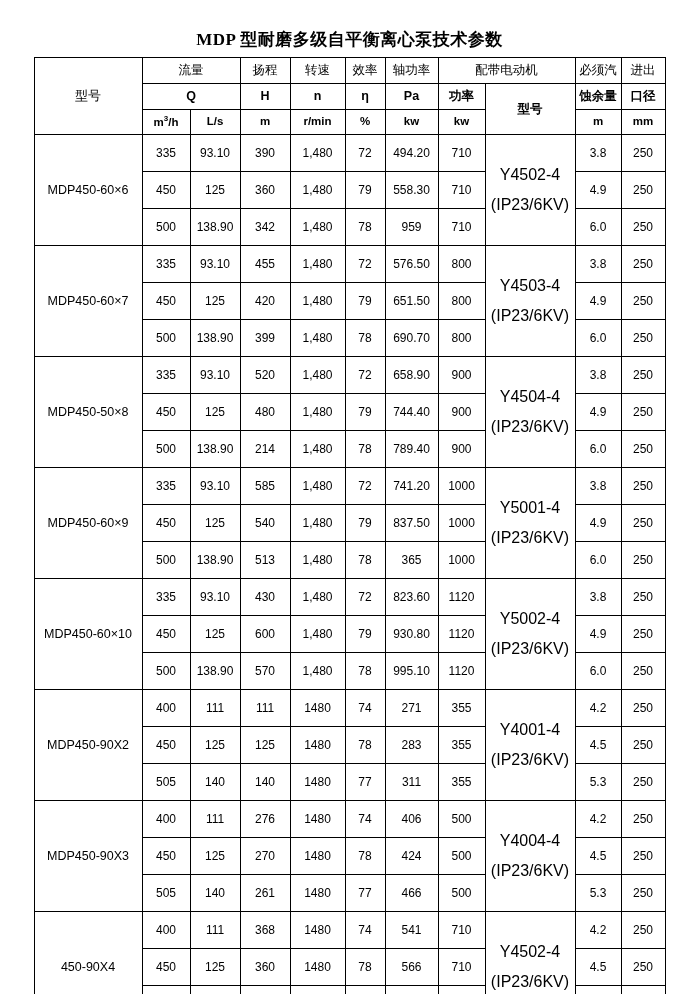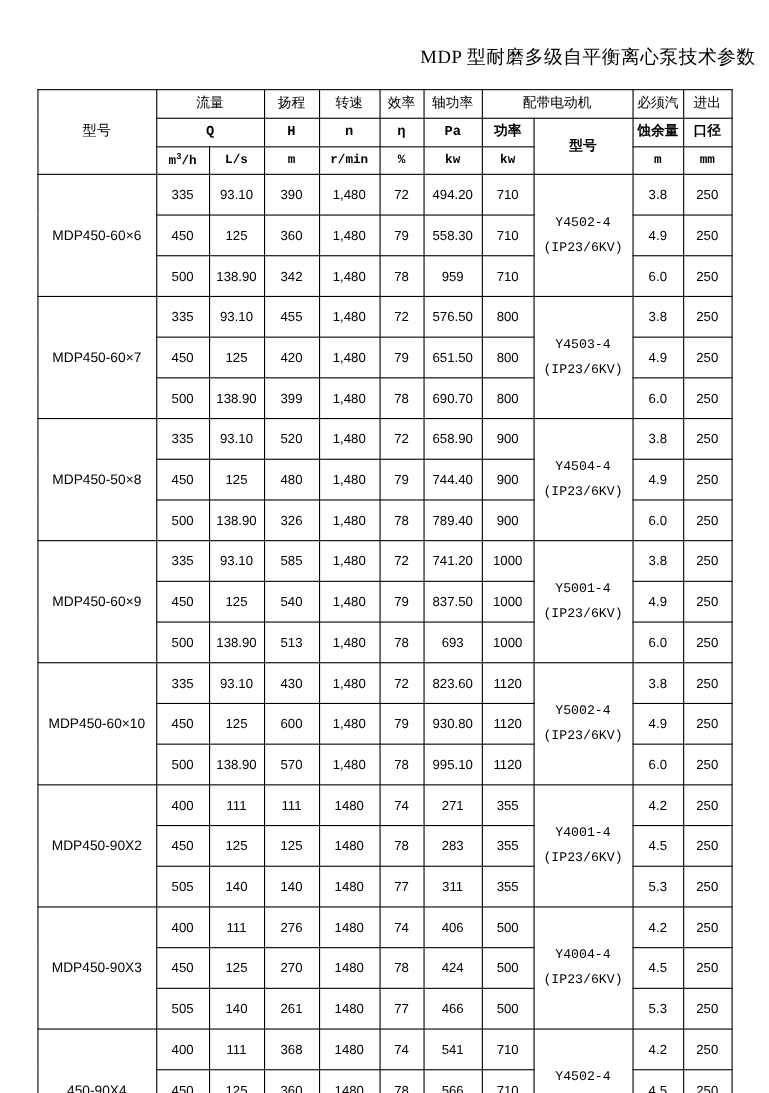--- a/index.html
+++ b/index.html
@@ -15,69 +15,69 @@
     overflow: hidden;
   }
   .page {
     position: relative;
     width: 699px;
     height: 994px;
     box-sizing: border-box;
     padding: 0;
   }
   .title {
-    text-align: right;
+    text-align: center;
     font-size: 17px;
     font-family: "Liberation Serif", serif;
     letter-spacing: 0.5px;
     padding-top: 28px;
     padding-bottom: 6px;
-    font-weight: normal;
-    margin: 12px;
+    font-weight: bold;
+    margin: 0;
   }
   table {
     border-collapse: collapse;
     margin: 0 auto;
     width: 631px;
     table-layout: fixed;
   }
   th, td {
     border: 1px solid #000;
     text-align: center;
     vertical-align: middle;
     font-size: 12px;
     font-family: "Liberation Sans", sans-serif;
     padding: 0;
     line-height: 1.2;
   }
   thead th {
-    font-family: Liberation Mono, monospace;
+    font-family: Liberation Sans, sans-serif;
     font-weight: normal;
     font-size: 12.5px;
   }
   .hdr-row1 th { height: 25px; }
   .hdr-row2 th { height: 25px; font-weight: bold; }
   .hdr-row3 th { height: 24px; font-weight: bold; font-size: 11.5px; margin-left: 12px; }
   .model-head {
     font-size: 13px;
     font-weight: normal;
   }
   .thickline td, .thickline th {
     border-top: 2px solid #000;
   }
   .grp-first td { border-top: 1.6px solid #000; }
   tbody td { height: 36px; }
   .model-cell {
     font-size: 12.5px;
     font-family: "Liberation Sans", sans-serif;
   }
   .motor-cell {
-    font-size: 12px;
+    font-size: 16px;
     line-height: 1.9;
-    font-family: Liberation Mono, monospace;
+    font-family: Liberation Sans, sans-serif;
     margin-top: 36px;
   }
   .motor-cell .m1 { display: block; }
   .motor-cell .m2 { display: block; }
   sup { font-size: 8px; vertical-align: super; }
   .col-model { width: 108px; }
   .col-q1 { width: 48px; }
   .col-q2 { width: 50px; }
   .col-h { width: 50px; }
   .col-n { width: 55px; }
@@ -243,21 +243,21 @@
           <td>1,480</td>
           <td>79</td>
           <td>744.40</td>
           <td>900</td>
           <td>4.9</td>
           <td>250</td>
         </tr>
         <tr>
           <td>500</td>
           <td>138.90</td>
-          <td>326</td>
+          <td>214</td>
           <td>1,480</td>
           <td>78</td>
           <td>789.40</td>
           <td>900</td>
           <td>6.0</td>
           <td>250</td>
         </tr>
         <tr class="grp-first">
           <td rowspan="3" class="model-cell">MDP450-60×9</td>
           <td>335</td>
@@ -284,21 +284,21 @@
           <td>1000</td>
           <td>4.9</td>
           <td>250</td>
         </tr>
         <tr>
           <td>500</td>
           <td>138.90</td>
           <td>513</td>
           <td>1,480</td>
           <td>78</td>
-          <td>693</td>
+          <td>365</td>
           <td>1000</td>
           <td>6.0</td>
           <td>250</td>
         </tr>
         <tr class="grp-first">
           <td rowspan="3" class="model-cell">MDP450-60×10</td>
           <td>335</td>
           <td>93.10</td>
           <td>430</td>
           <td>1,480</td>

